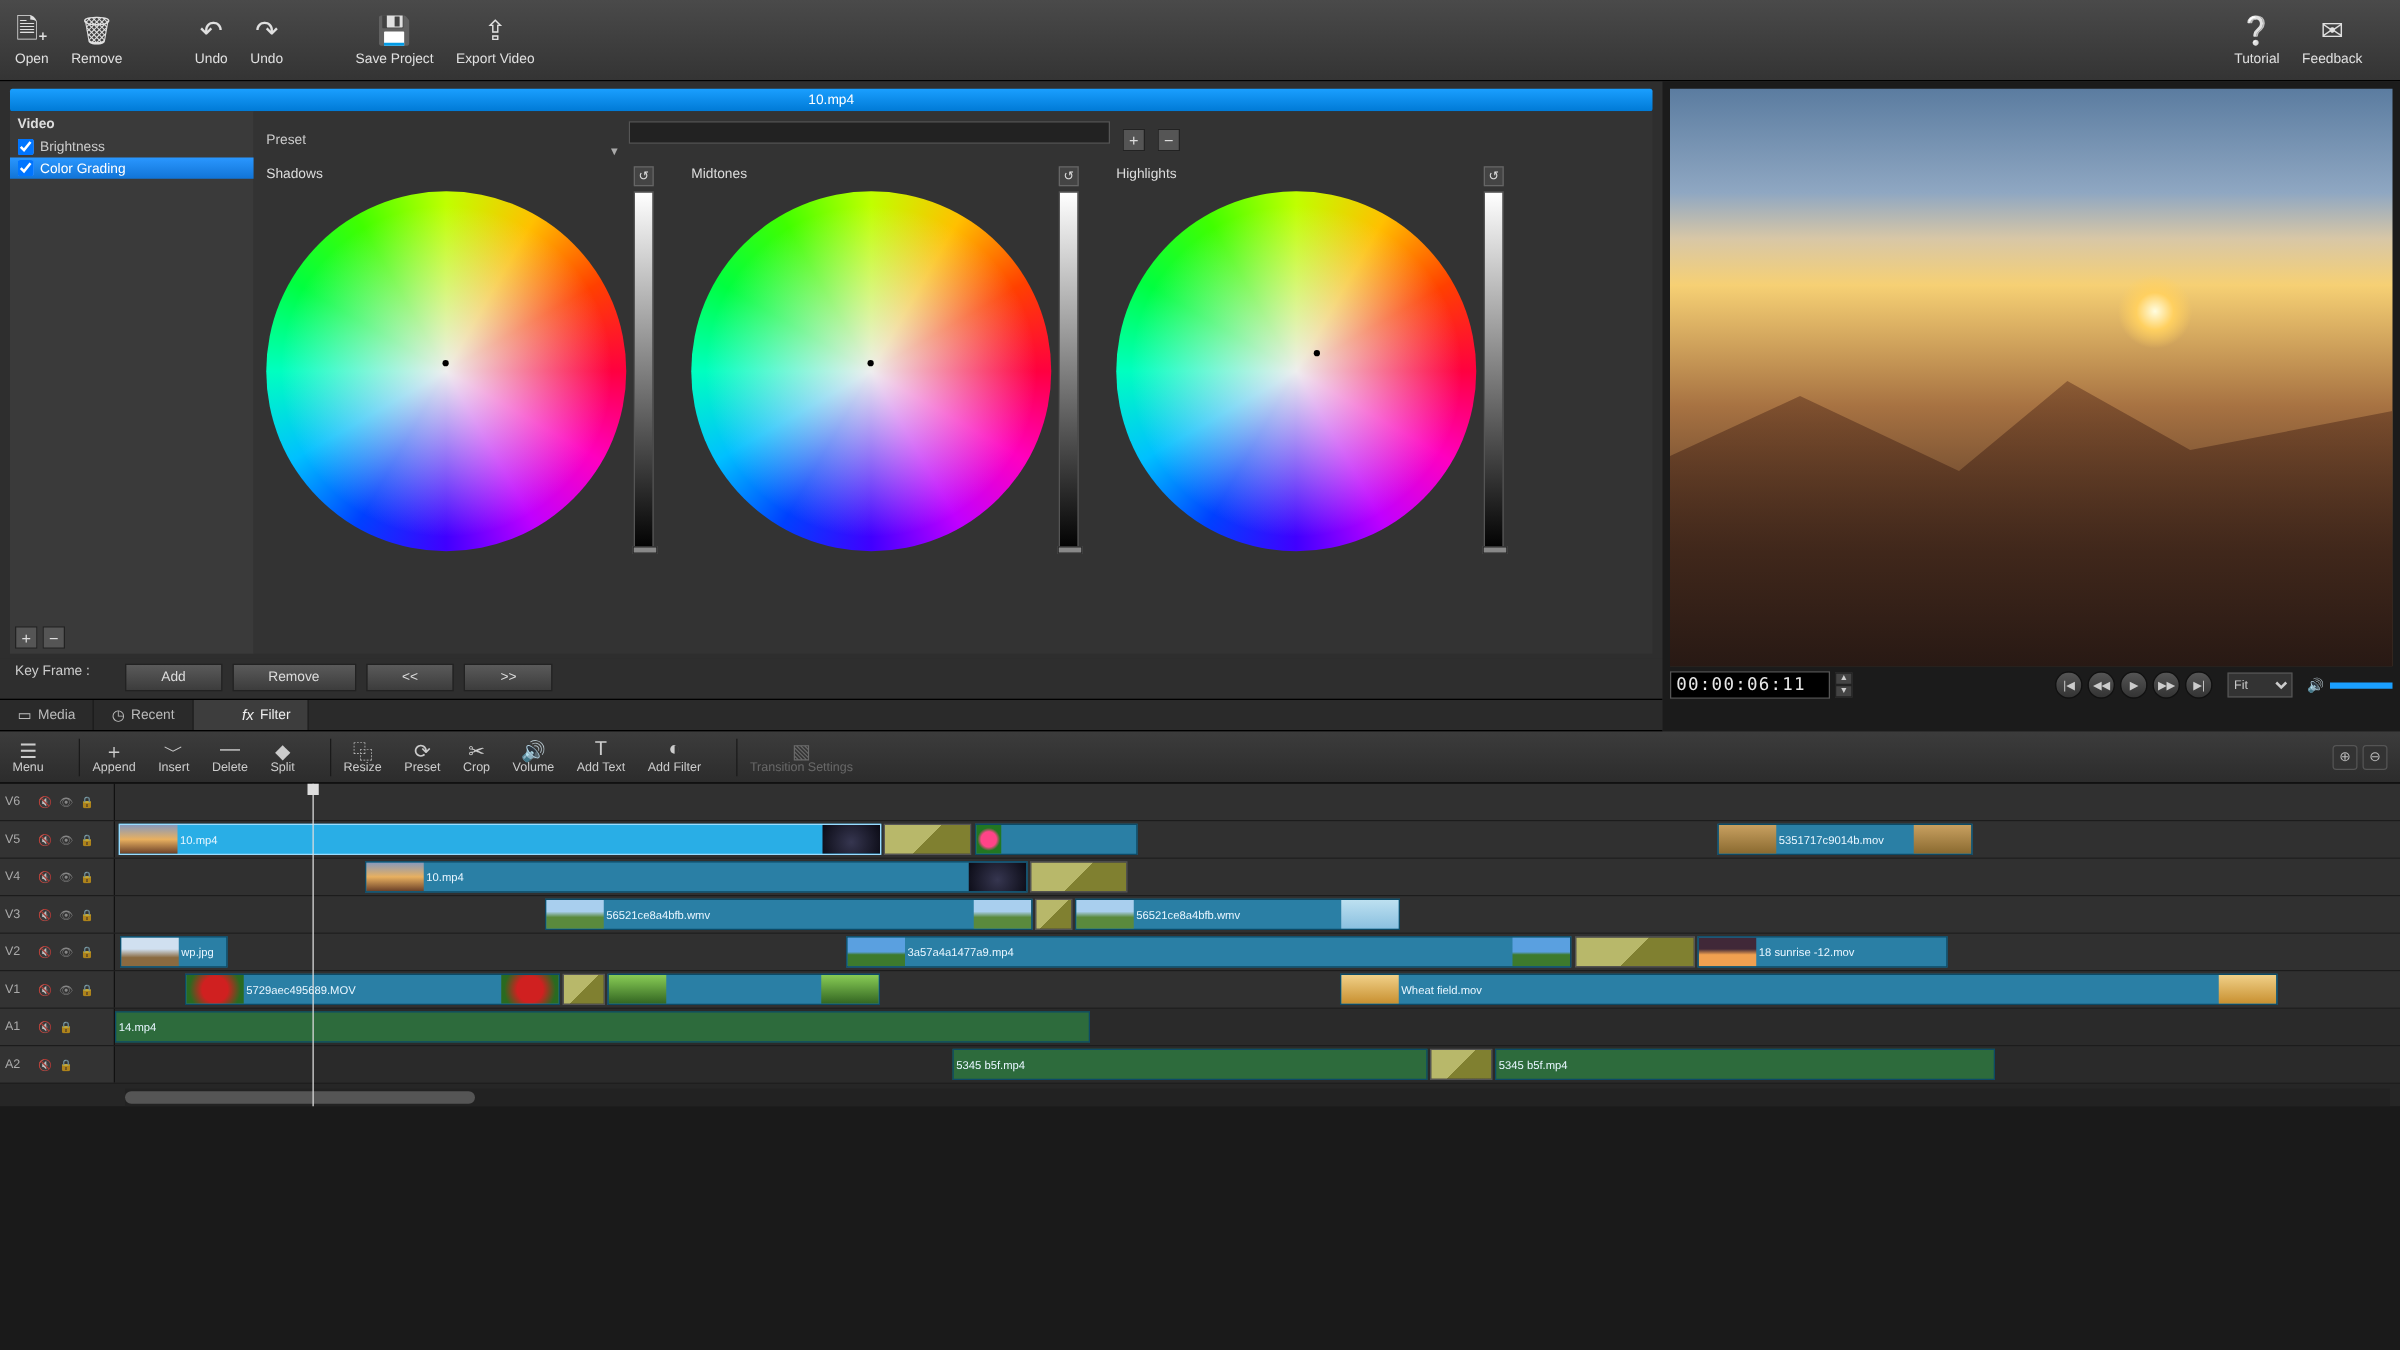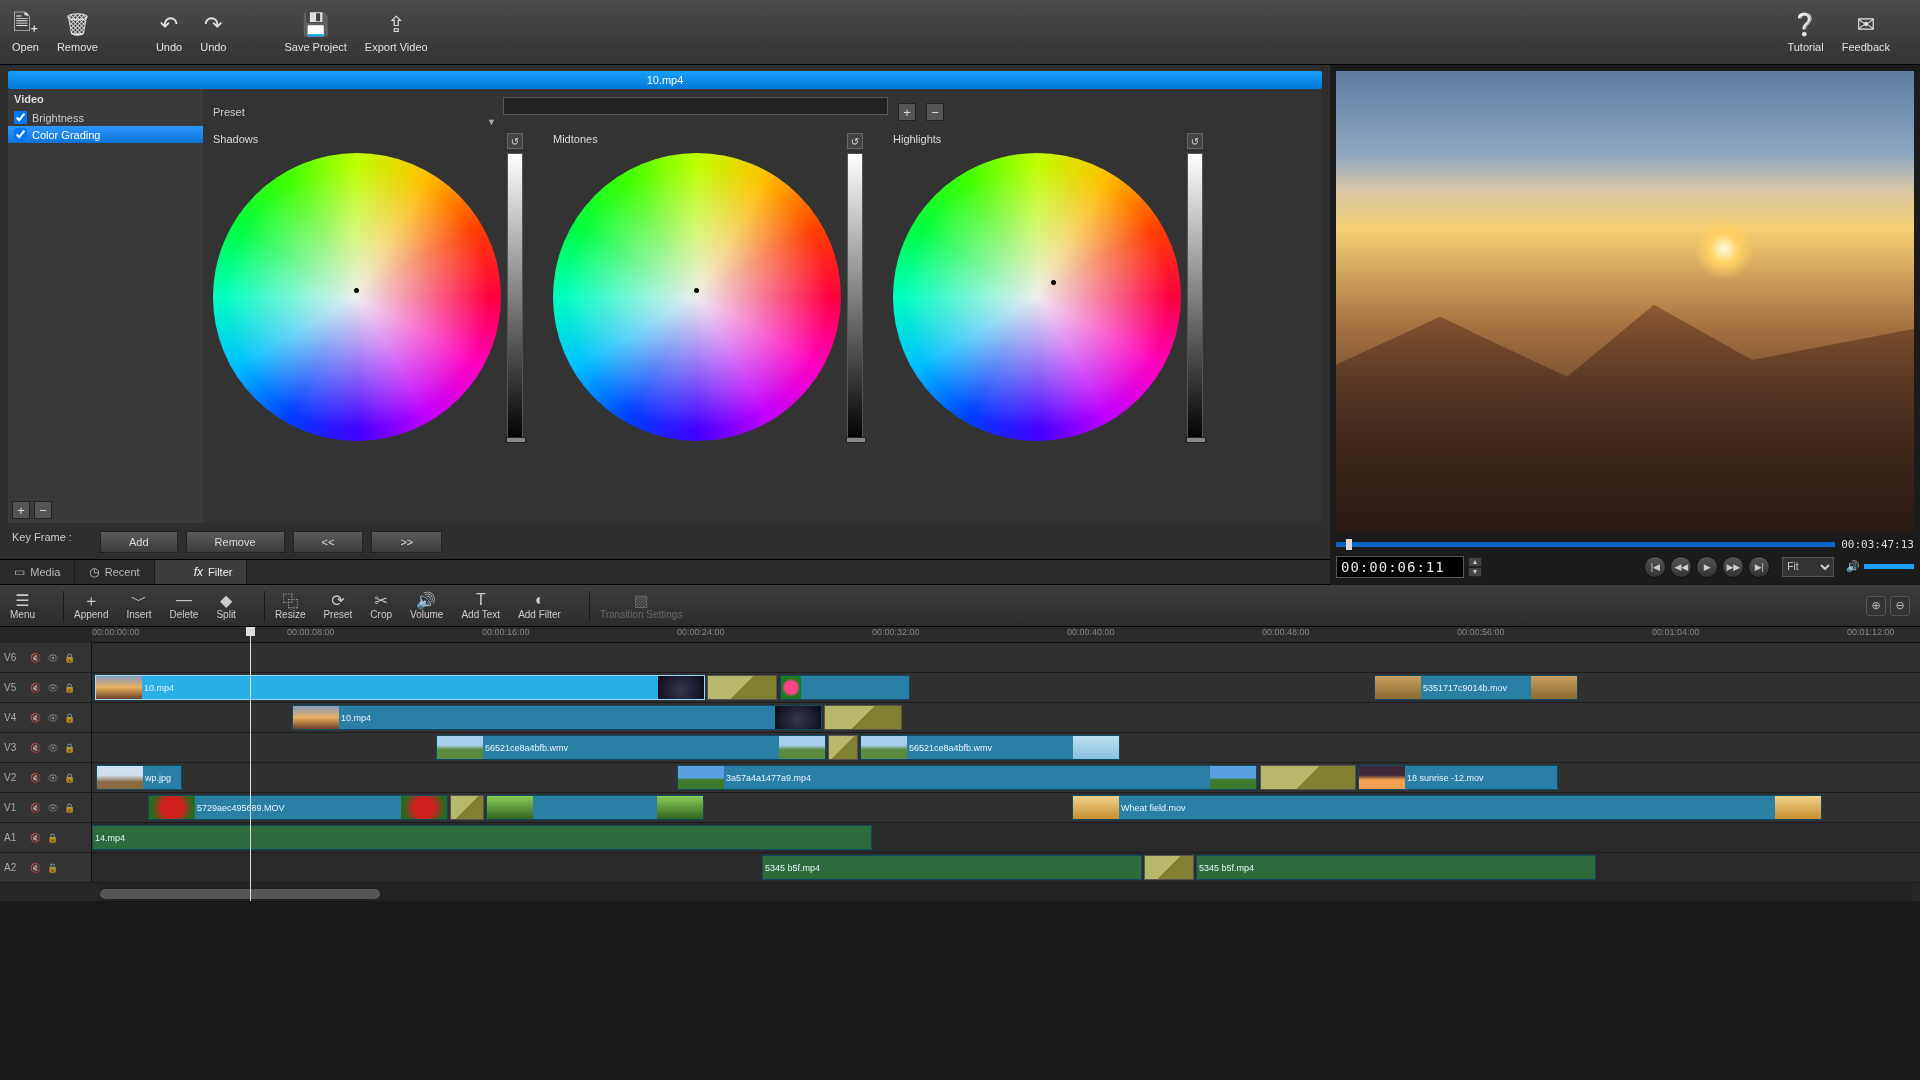--- a/index.html
+++ b/index.html
@@ -259,26 +259,20 @@
         </div>
     </div>
   </div>
 
   <div class="preview-pane">
     <div class="preview-img">
       <div class="sun"></div>
         <div class="mountain"></div>
     </div>
     <div class="preview-ctrl">
-      <div class="seek">
-        <div class="seek-bar">
-            <div class="knob"></div>
-          </div>
-        <div class="dur">00:03:47:13</div>
-      </div>
       <div class="transport">
         <div class="tc-box">00:00:06:11</div>
         <div class="tc-spin">
             <div>▲</div>
             <div>▼</div>
           </div>
         <div class="tspace"></div>
         <div class="pbtn">|◀</div>
         <div class="pbtn">◀◀</div>
         <div class="pbtn">▶</div>
@@ -347,32 +341,20 @@
         <div class="ico">▧</div>
         <div class="lbl">Transition Settings</div>
       </div>
     </div>
   <div class="tl-spacer"></div>
   <div class="zoom-btn">⊕</div>
   <div class="zoom-btn">⊖</div>
 </div>
 
 <div class="timeline">
-  <div class="ruler" id="ruler">
-      <div class="tick" style="left: 0px;">00:00:00:00</div>
-      <div class="tick" style="left: 195px;">00:00:08:00</div>
-      <div class="tick" style="left: 390px;">00:00:16:00</div>
-      <div class="tick" style="left: 585px;">00:00:24:00</div>
-      <div class="tick" style="left: 780px;">00:00:32:00</div>
-      <div class="tick" style="left: 975px;">00:00:40:00</div>
-      <div class="tick" style="left: 1170px;">00:00:48:00</div>
-      <div class="tick" style="left: 1365px;">00:00:56:00</div>
-      <div class="tick" style="left: 1560px;">00:01:04:00</div>
-      <div class="tick" style="left: 1755px;">00:01:12:00</div>
-    </div>
   <div class="playhead" style="left:250px"></div>
   <div class="tracks" id="tracks">
       <div class="track video">
         <div class="head">
           <span class="tn">V6</span>
           <span class="hico">🔇</span>
           <span class="hico">👁</span>
           <span class="hico">🔒</span>
         </div>
         <div class="lane"></div>

